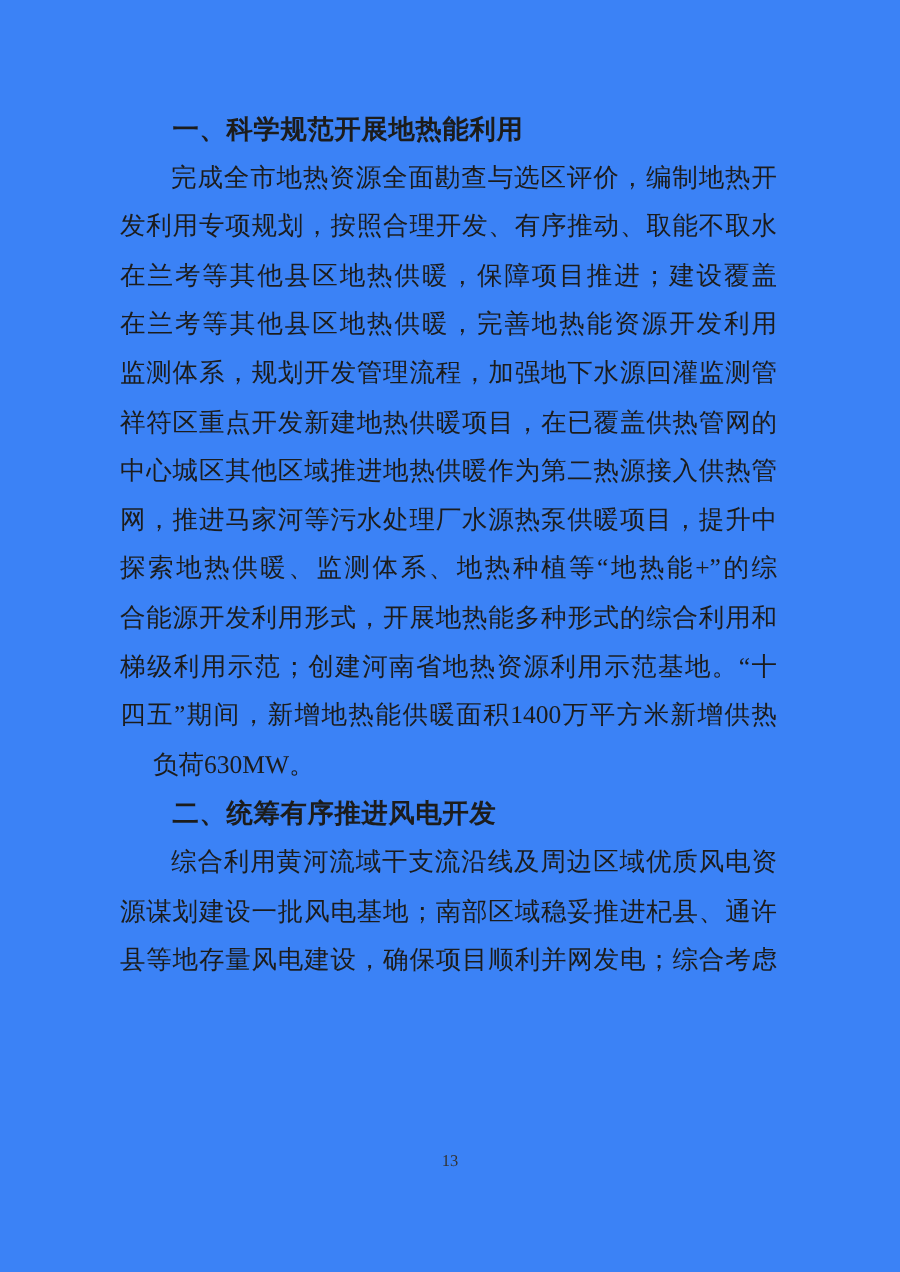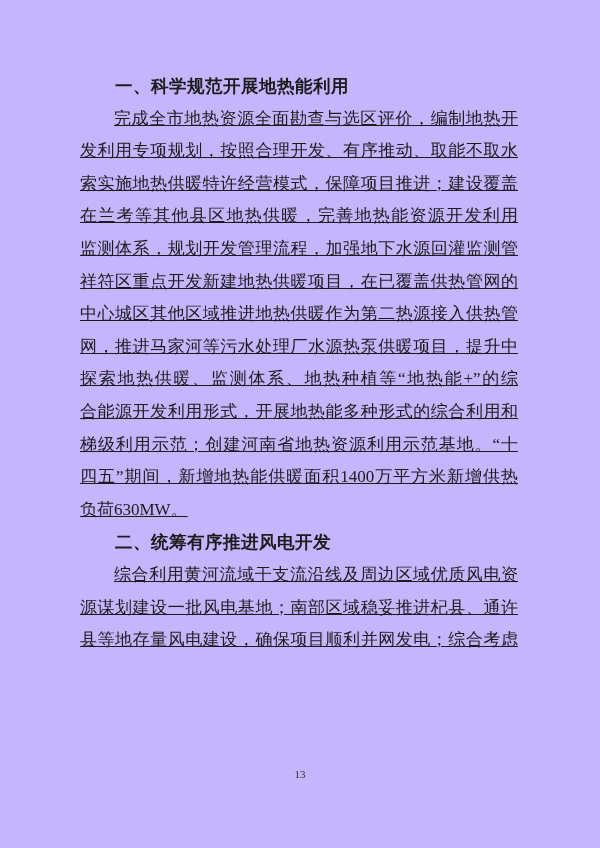--- a/index.html
+++ b/index.html
@@ -4,21 +4,21 @@
 <style>
   html, body {
     margin: 0;
     padding: 0;
     background: #ffffff;
   }
   .page {
     position: relative;
     width: 600px;
     height: 848px;
-    background: #c4b5fd;
+    background: #3b82f6;
     overflow: hidden;
     font-family: "Liberation Serif", "DejaVu Serif", serif;
     color: #1c1c1c;
   }
   .content {
     position: absolute;
     left: 80px;
     top: 70px;
     width: 438px;
   }
@@ -30,27 +30,27 @@
     text-align: left;
     letter-spacing: 0.5px;
     white-space: nowrap;
   }
   .line {
     font-size: 17px;
     line-height: 32.6px;
     text-align: justify;
     text-align-last: justify;
     text-justify: inter-character;
-    text-decoration: underline;
   }
   .line.first {
     text-indent: 2em;
   }
   .line.end {
     text-align-last: left;
+    margin-left: 22px;
   }
   .pagenum {
     position: absolute;
     top: 768px;
     left: 0;
     width: 100%;
     text-align: center;
     font-size: 11px;
     color: #333333;
   }
@@ -58,21 +58,21 @@
 </head>
 <body>
 
 <div class="page">
   <div class="content">
 
     <div class="heading">一、科学规范开展地热能利用</div>
 
     <div class="line first">完成全市地热资源全面勘查与选区评价，编制地热开</div>
     <div class="line">发利用专项规划，按照合理开发、有序推动、取能不取水</div>
-    <div class="line">索实施地热供暖特许经营模式，保障项目推进；建设覆盖</div>
+    <div class="line">在兰考等其他县区地热供暖，保障项目推进；建设覆盖</div>
     <div class="line">在兰考等其他县区地热供暖，完善地热能资源开发利用</div>
     <div class="line">监测体系，规划开发管理流程，加强地下水源回灌监测管</div>
     <div class="line">祥符区重点开发新建地热供暖项目，在已覆盖供热管网的</div>
     <div class="line">中心城区其他区域推进地热供暖作为第二热源接入供热管</div>
     <div class="line">网，推进马家河等污水处理厂水源热泵供暖项目，提升中</div>
     <div class="line">探索地热供暖、监测体系、地热种植等“地热能+”的综</div>
     <div class="line">合能源开发利用形式，开展地热能多种形式的综合利用和</div>
     <div class="line">梯级利用示范；创建河南省地热资源利用示范基地。“十</div>
     <div class="line">四五”期间，新增地热能供暖面积1400万平方米新增供热</div>
     <div class="line end">负荷630MW。</div>

